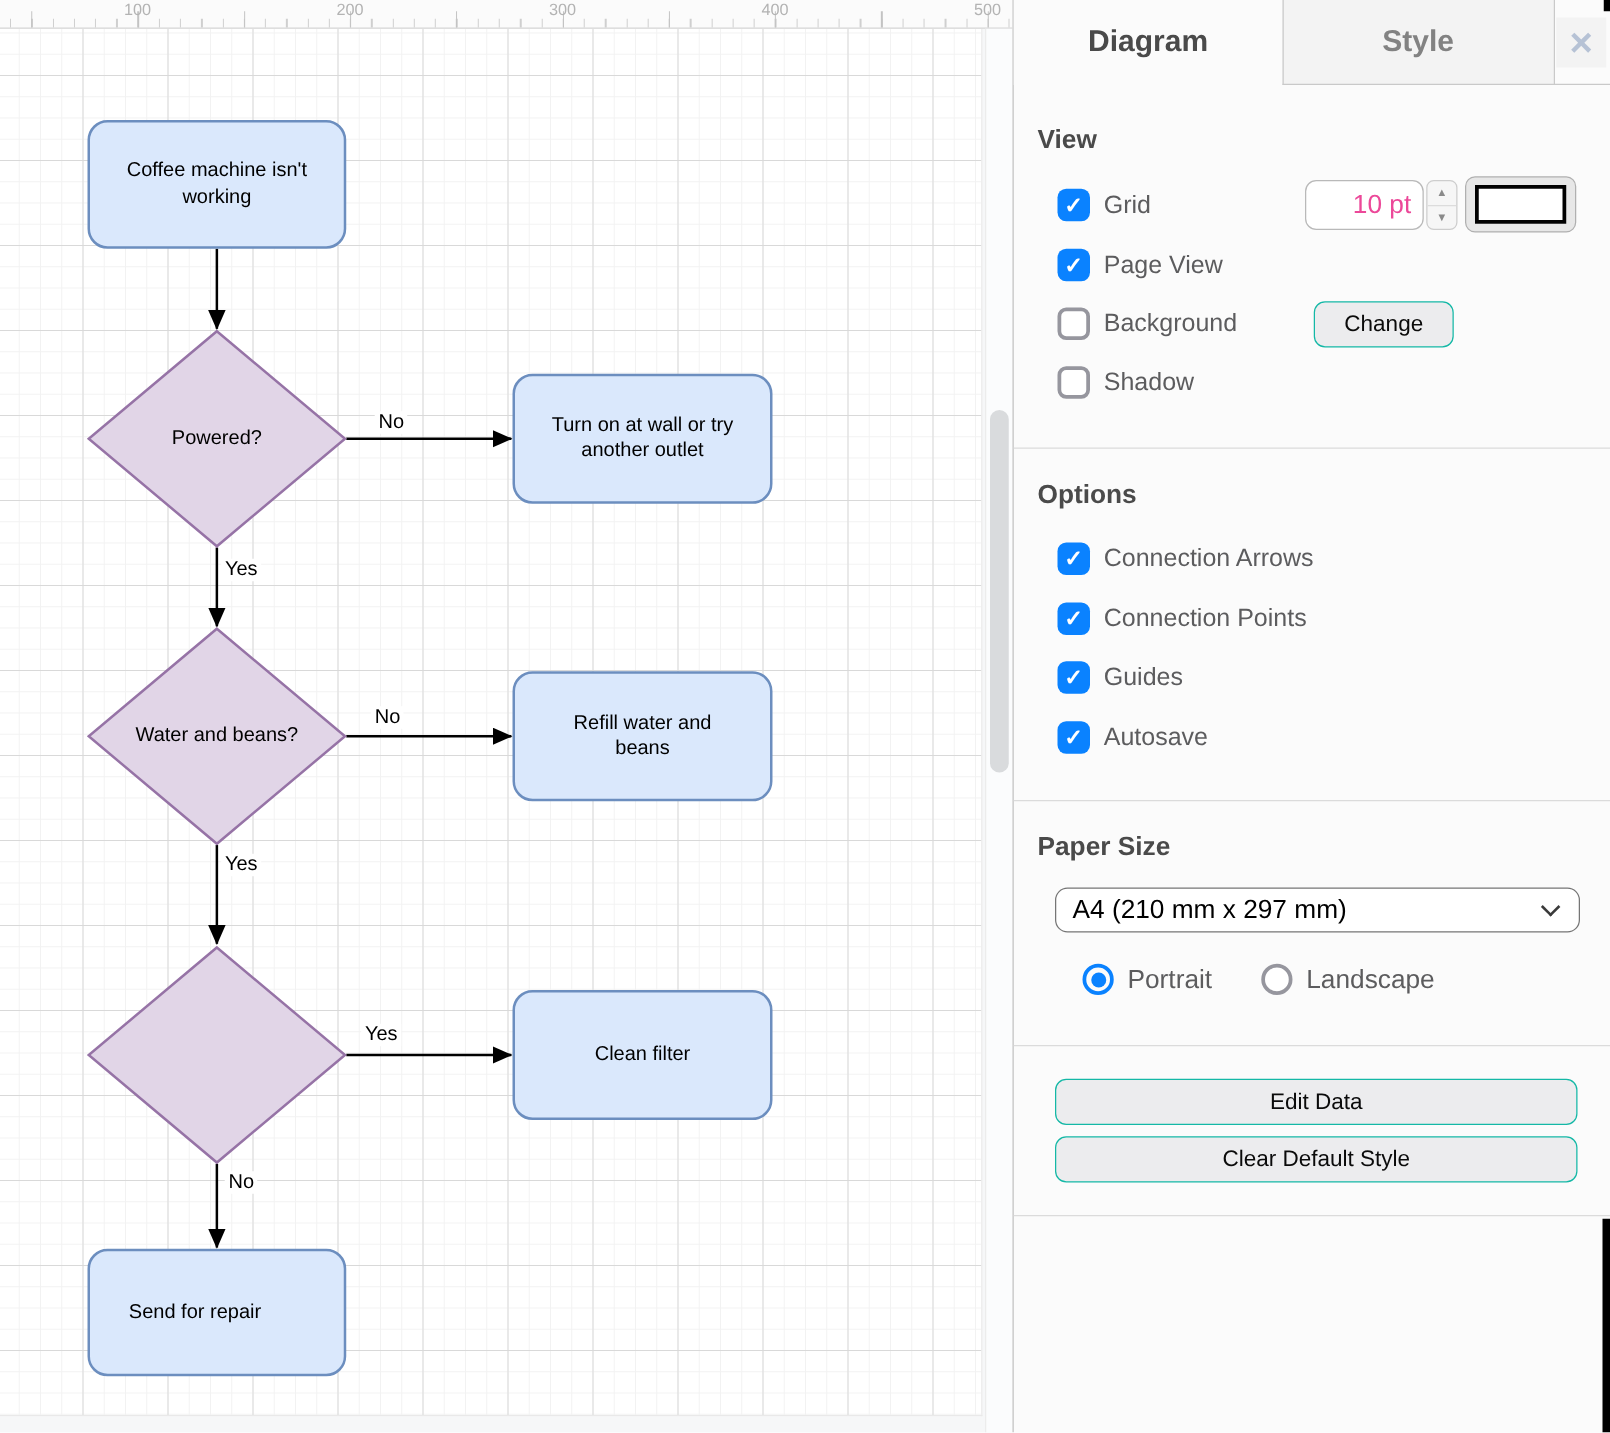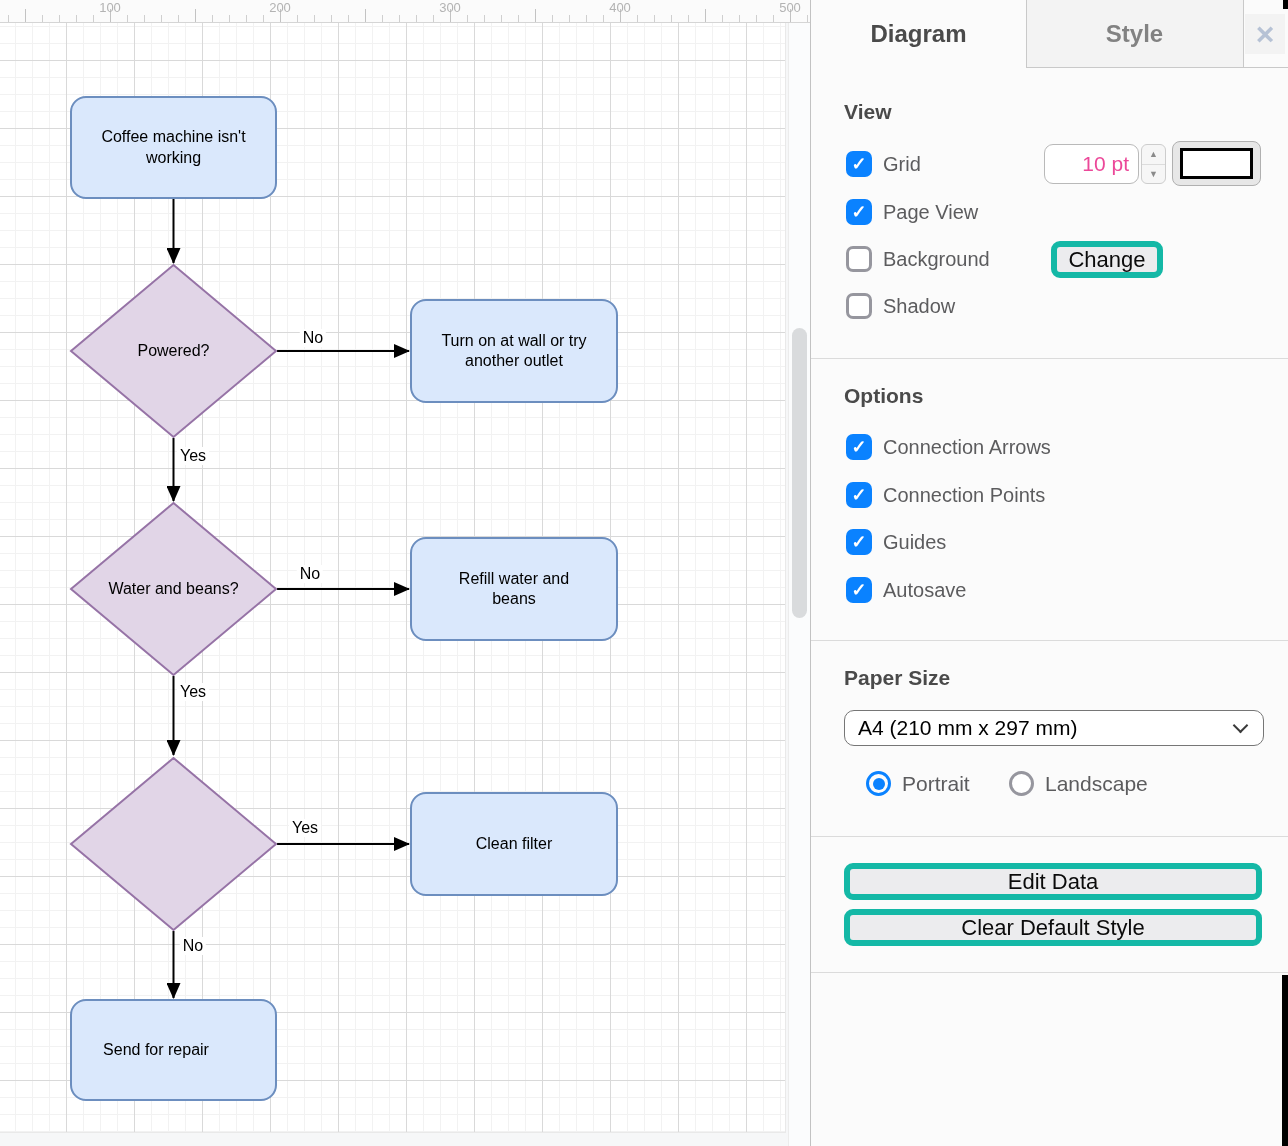--- a/index.html
+++ b/index.html
@@ -49,21 +49,21 @@
   .tab { position:absolute; top:0; height:68px; display:flex; align-items:center; justify-content:center;
          font-size:24px; font-weight:bold; }
   .tab.diagram { left:0; width:215px; color:#4a4a4a; background:#fbfbfb; }
   .tab.style   { left:215px; width:217px; color:#828282; background:#f3f3f3; }
   .tab-sep { position:absolute; top:0; width:1px; height:68px; background:#c9c9c9; }
   .tabbar-underline { position:absolute; left:215px; top:67px; width:263px; height:1px; background:#c9c9c9; }
   .close-btn { position:absolute; left:434px; top:14px; width:40px; height:40px; display:flex;
                align-items:center; justify-content:center; font-size:32px; font-weight:bold;
                color:#b6c2d5; background:#f3f3f3; }
 
-  .heading { position:absolute; left:33px; font-size:21px; font-weight:bold; color:#4a4a4a; }
+  .heading { position:absolute; left:19px; font-size:21px; font-weight:bold; color:#4a4a4a; }
   .row-label { position:absolute; font-size:20px; color:#5c5c5e; line-height:26px; }
 
   .cb { position:absolute; left:35px; width:26px; height:26px; border-radius:7px; }
   .cb.checked { background:#0a82ff; display:flex; align-items:center; justify-content:center; }
   .cb.checked span { color:#fff; font-size:18px; font-weight:bold; line-height:1; }
   .cb.unchecked { background:#fff; border:3px solid #96969e; }
 
   .num-input { position:absolute; left:233px; top:144px; width:95px; height:40px;
                border:1.5px solid #b9b9b9; border-radius:9px; background:#fff;
                font-family:"Liberation Sans", sans-serif;
@@ -72,22 +72,22 @@
              border:1px solid #cdcdcd; border-radius:6px; background:#f6f6f6;
              display:flex; flex-direction:column; overflow:hidden; }
   .spinner .sp { flex:1; display:flex; align-items:center; justify-content:center;
                  font-size:9px; color:#8a8a8a; }
   .spinner .sp.up { border-bottom:1px solid #dcdcdc; }
   .swatch { position:absolute; left:361px; top:141px; width:89px; height:45px;
             background:#e7e7e7; border:1px solid #b0b0b0; border-radius:8px; }
   .swatch .inner { position:absolute; left:7px; right:7px; top:6px; bottom:6px;
                    background:#fff; border:3px solid #000; }
 
-  .btn { position:absolute; background:#ececee; border:6px solid #14b8a6; border-radius:9px;
-         display:flex; align-items:center; justify-content:center; font-size:22px; color:#0b0b0b; }
+  .btn { position:absolute; background:#ececee; border:1px solid #14b8a6; border-radius:9px;
+         display:flex; align-items:center; justify-content:center; font-size:18px; color:#0b0b0b; }
   .btn.change { left:240px; top:241px; width:112px; height:37px; }
   .btn.wide { left:33px; width:418px; height:37px; }
 
   .divider { position:absolute; left:0; width:478px; height:1px; background:#dbdbdb; }
 
   .select { position:absolute; left:33px; top:710px; width:420px; height:36px; background:#fff;
             border:1.5px solid #767676; border-radius:10px; font-size:21px; color:#000;
             display:flex; align-items:center; padding-left:13px; }
   .select .chev { position:absolute; right:17px; top:9px; width:11px; height:11px;
                   border-right:2.5px solid #3a3a3a; border-bottom:2.5px solid #3a3a3a;

